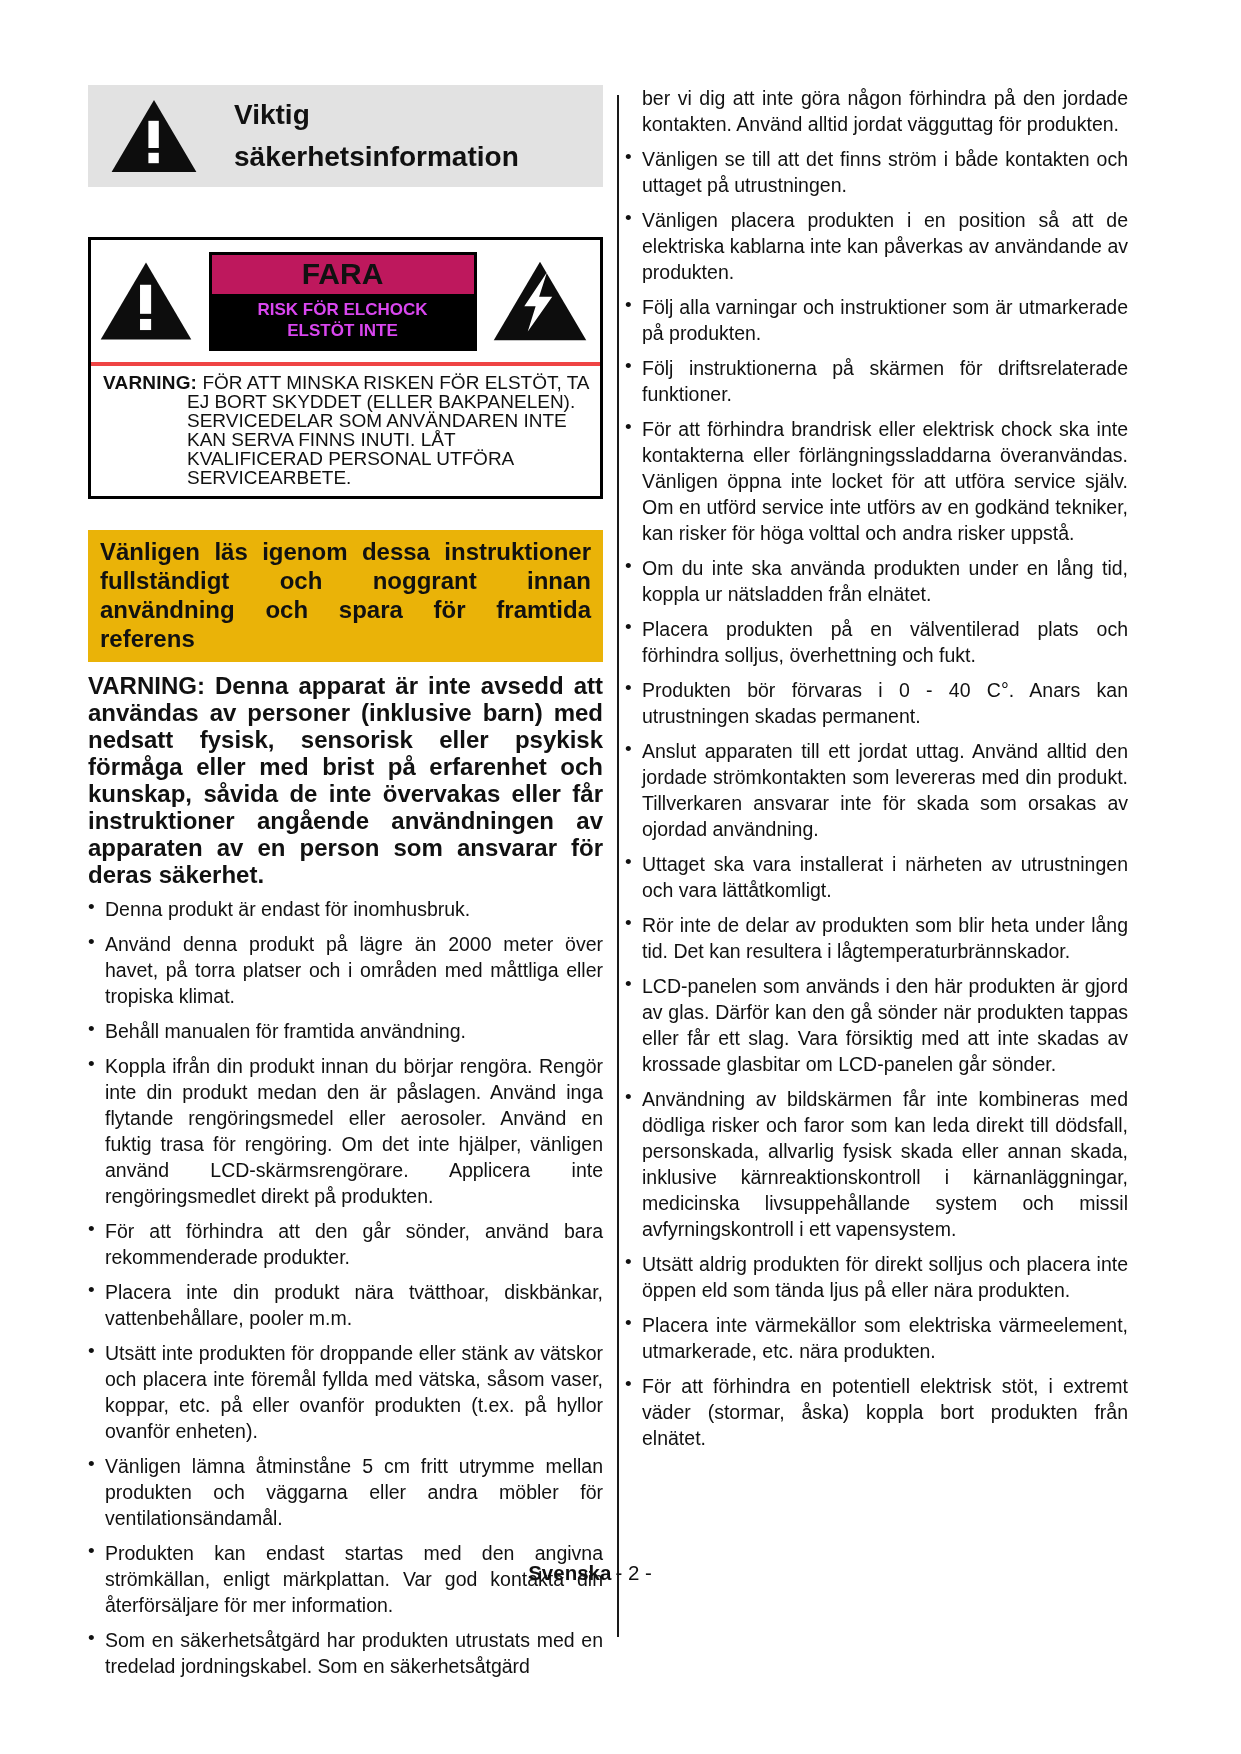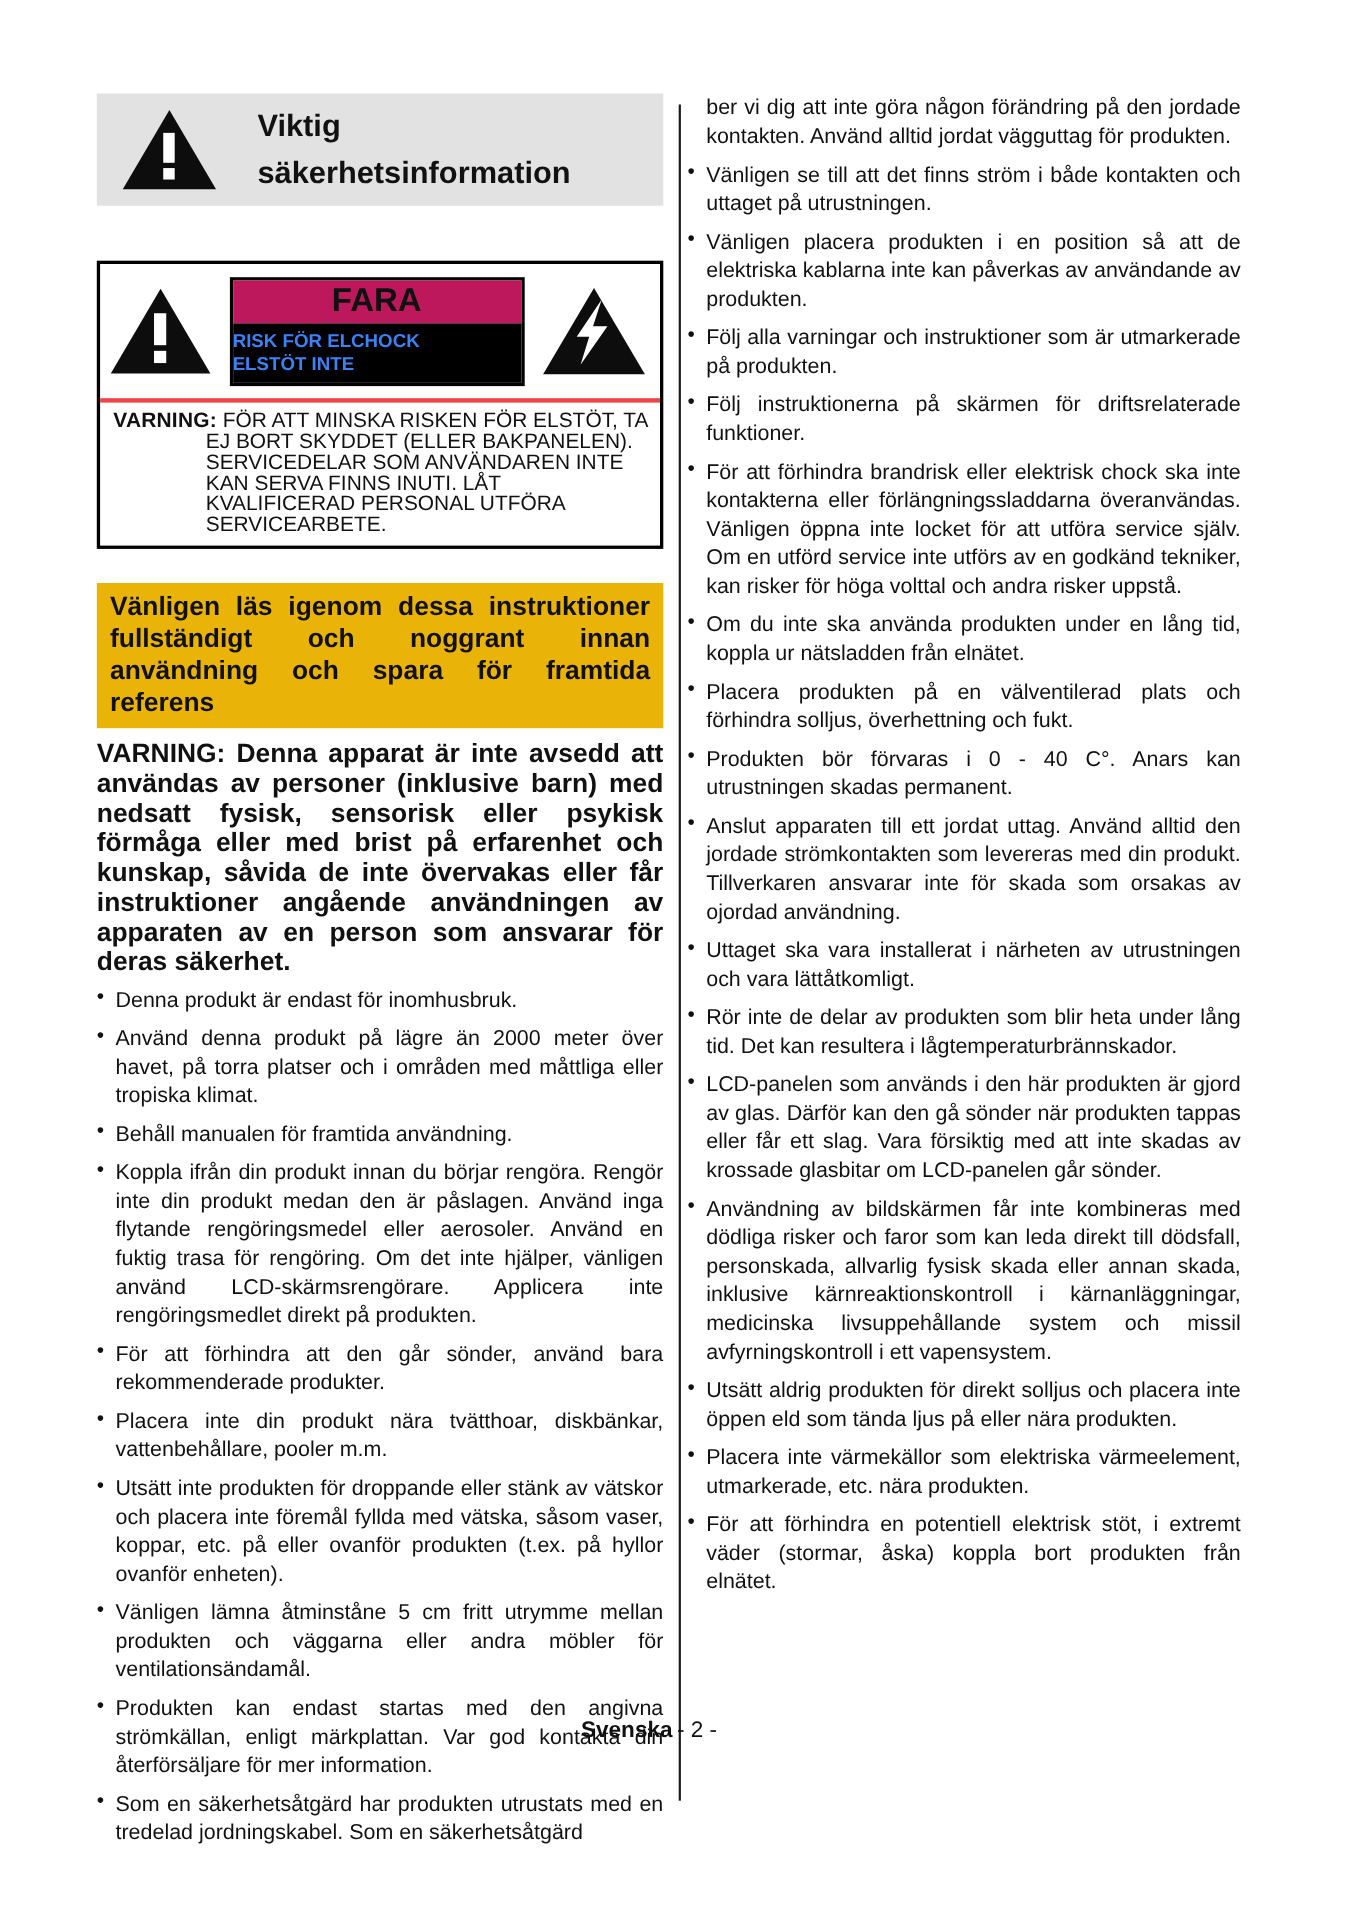--- a/index.html
+++ b/index.html
@@ -24,21 +24,21 @@
   }
   .header-title{margin-left:36px;font-weight:bold;font-size:28px;line-height:42px;}
 
   .fara-box{margin-top:50px;border:3px solid #000;}
   .fara-icons{
     display:flex;align-items:center;justify-content:space-between;
     padding:12px 12px 12px 8px;height:98px;
   }
   .fara-center{border:3px solid #000;width:262px;}
   .fara-label{background:#be185d;text-align:center;font-weight:bold;font-size:30px;padding:2px 0 3px;}
-  .fara-risk{background:#000;color:#3b82f6;text-align:left;font-weight:bold;font-size:17px;line-height:21px;padding:5px 0 7px;}
+  .fara-risk{background:#000;color:#d946ef;text-align:center;font-weight:bold;font-size:17px;line-height:21px;padding:5px 0 7px;}
   .fara-warning-text{
     border-top:4px solid #ef4444;
     font-size:19px;line-height:19px;
     padding:7px 8px 9px 96px;
     text-indent:-84px;
   }
   .fara-warning-text b{letter-spacing:0.2px;}
 
   .read-notice{
     margin-top:31px;
@@ -182,21 +182,21 @@
           <span class="btext">Som en säkerhetsåtgärd har produkten utrustats med en tredelad jordningskabel. Som en säkerhetsåtgärd</span>
         </div>
       </div>
 
   </div>
 
   <div class="divider"></div>
 
   <div class="col-right">
 
-    <p class="cont">ber vi dig att inte göra någon förändring på den jordade kontakten. Använd alltid jordat vägguttag för produkten.</p>
+    <p class="cont">ber vi dig att inte göra någon förhindra på den jordade kontakten. Använd alltid jordat vägguttag för produkten.</p>
 
     <div class="bullets">
 
         <div class="bullet">
           <span class="dot">•</span>
           <span class="btext">Vänligen se till att det finns ström i både kontakten och uttaget på utrustningen.</span>
         </div>
 
         <div class="bullet">
           <span class="dot">•</span>

